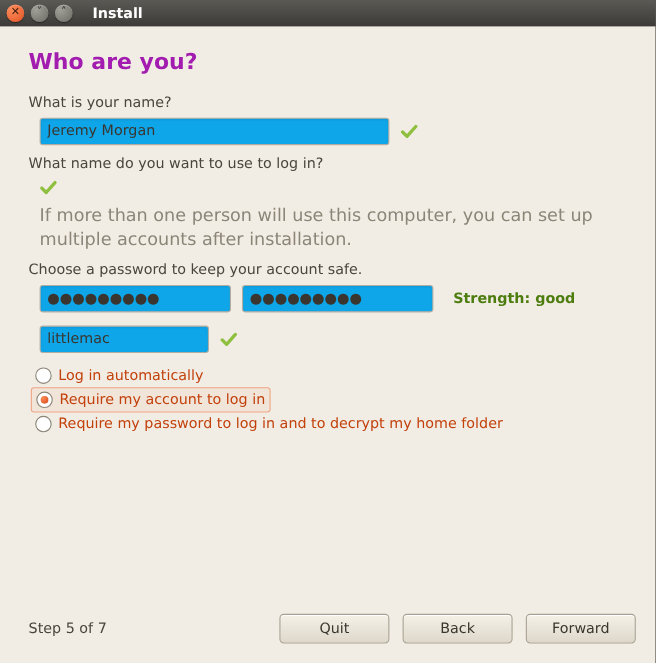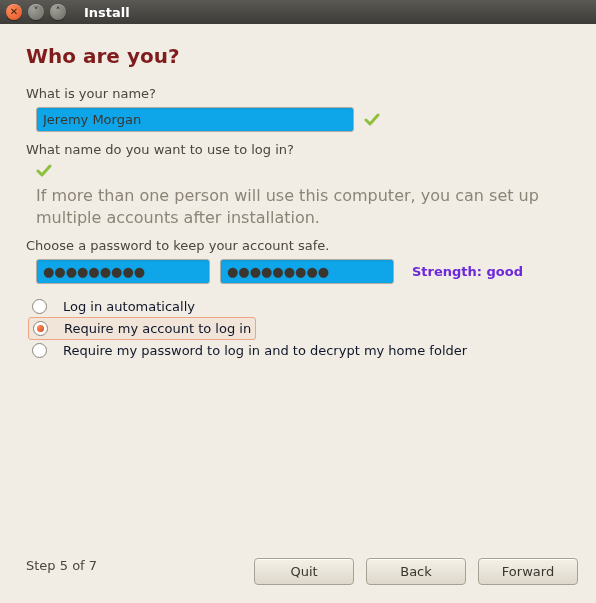--- a/index.html
+++ b/index.html
@@ -40,21 +40,21 @@
     box-sizing: border-box;
     padding: 14px 18px 16px 26px;
     position: relative;
     color: #4a453d;
     font-size: 13px;
   }
   h1.page-title {
     margin: 6px 0 18px 0;
     font-size: 20px;
     font-weight: bold;
-    color: #7f1d1d;
+    color: #a21caf;
   }
   .label {
     font-size: 13px;
     color: #4a453d;
     margin-bottom: 6px;
   }
   .row { margin-bottom: 10px; }
   .input-row { display: flex; align-items: center; gap: 10px; margin-left: 10px; }
   input[type=text], input[type=password] {
     background: #0ea5e9;
@@ -77,31 +77,31 @@
     margin: 6px 0 10px 10px;
     line-height: 1.35;
     max-width: 520px;
   }
   .check {
     width: 16px; height: 16px;
   }
   .strength {
     font-size: 13px;
     font-weight: bold;
-    color: #6d28d9;
+    color: #4d7c0f;
     margin-left: 8px;
   }
   .radio-group { margin-top: 6px; margin-left: 2px; }
   .radio-row {
     display: flex;
     align-items: flex-end;
-    gap: 16px;
+    gap: 6px;
     padding: 3px 4px;
     font-size: 13px;
-    color: #0f172a;
+    color: #c2410c;
     border-radius: 3px;
   }
   .radio-row.sel {
     border: 1px solid #efa584;
     background: rgba(239,165,132,0.12);
     width: fit-content;
   }
   .radio {
     width: 13px; height: 13px;
     border: 1px solid #8b8578;
@@ -111,21 +111,21 @@
     flex-shrink: 0;
   }
   .radio .dot {
     width: 7px; height:7px; border-radius:50%;
     background: radial-gradient(circle at 30% 30%, #ff8a55, #d1471b);
   }
   .footer {
     position: absolute;
     left: 26px; right: 18px; bottom: 18px;
     display: flex;
-    align-items: flex-start;
+    align-items: center;
   }
   .step-label { font-size: 13px; color: #4a453d; }
   .footer-btns { margin-left: auto; display: flex; gap: 12px; }
   .btn {
     min-width: 70px;
     padding: 5px 14px;
     font-size: 13px;
     color: #3a362f;
     background: linear-gradient(to bottom, #f5f1e8, #ded8cb);
     border: 1px solid #a8a193;
@@ -171,20 +171,26 @@
   <div class="row">
     <div class="label">Choose a password to keep your account safe.</div>
     <div class="input-row">
       <input type="text" class="pw-input" value="●●●●●●●●●" style="">
       <input type="text" class="pw-input" value="●●●●●●●●●" style="">
       <span class="strength">Strength: good</span>
     </div>
   </div>
 
   <div class="row" style="margin-top:12px;">
+    <div class="input-row">
+      <input type="text" class="comp-input" value="littlemac" style="">
+      <svg class="check" viewBox="0 0 16 16">
+          <path d="M2 8 L6 12 L14 3" stroke="#8fbf3f" stroke-width="3" fill="none" stroke-linecap="round" stroke-linejoin="round"></path>
+        </svg>
+    </div>
   </div>
 
   <div class="radio-group">
     <div class="radio-row">
       <span class="radio"></span>
       <span>Log in automatically</span>
     </div>
     <div class="radio-row sel">
       <span class="radio">
           <span class="dot"></span>

